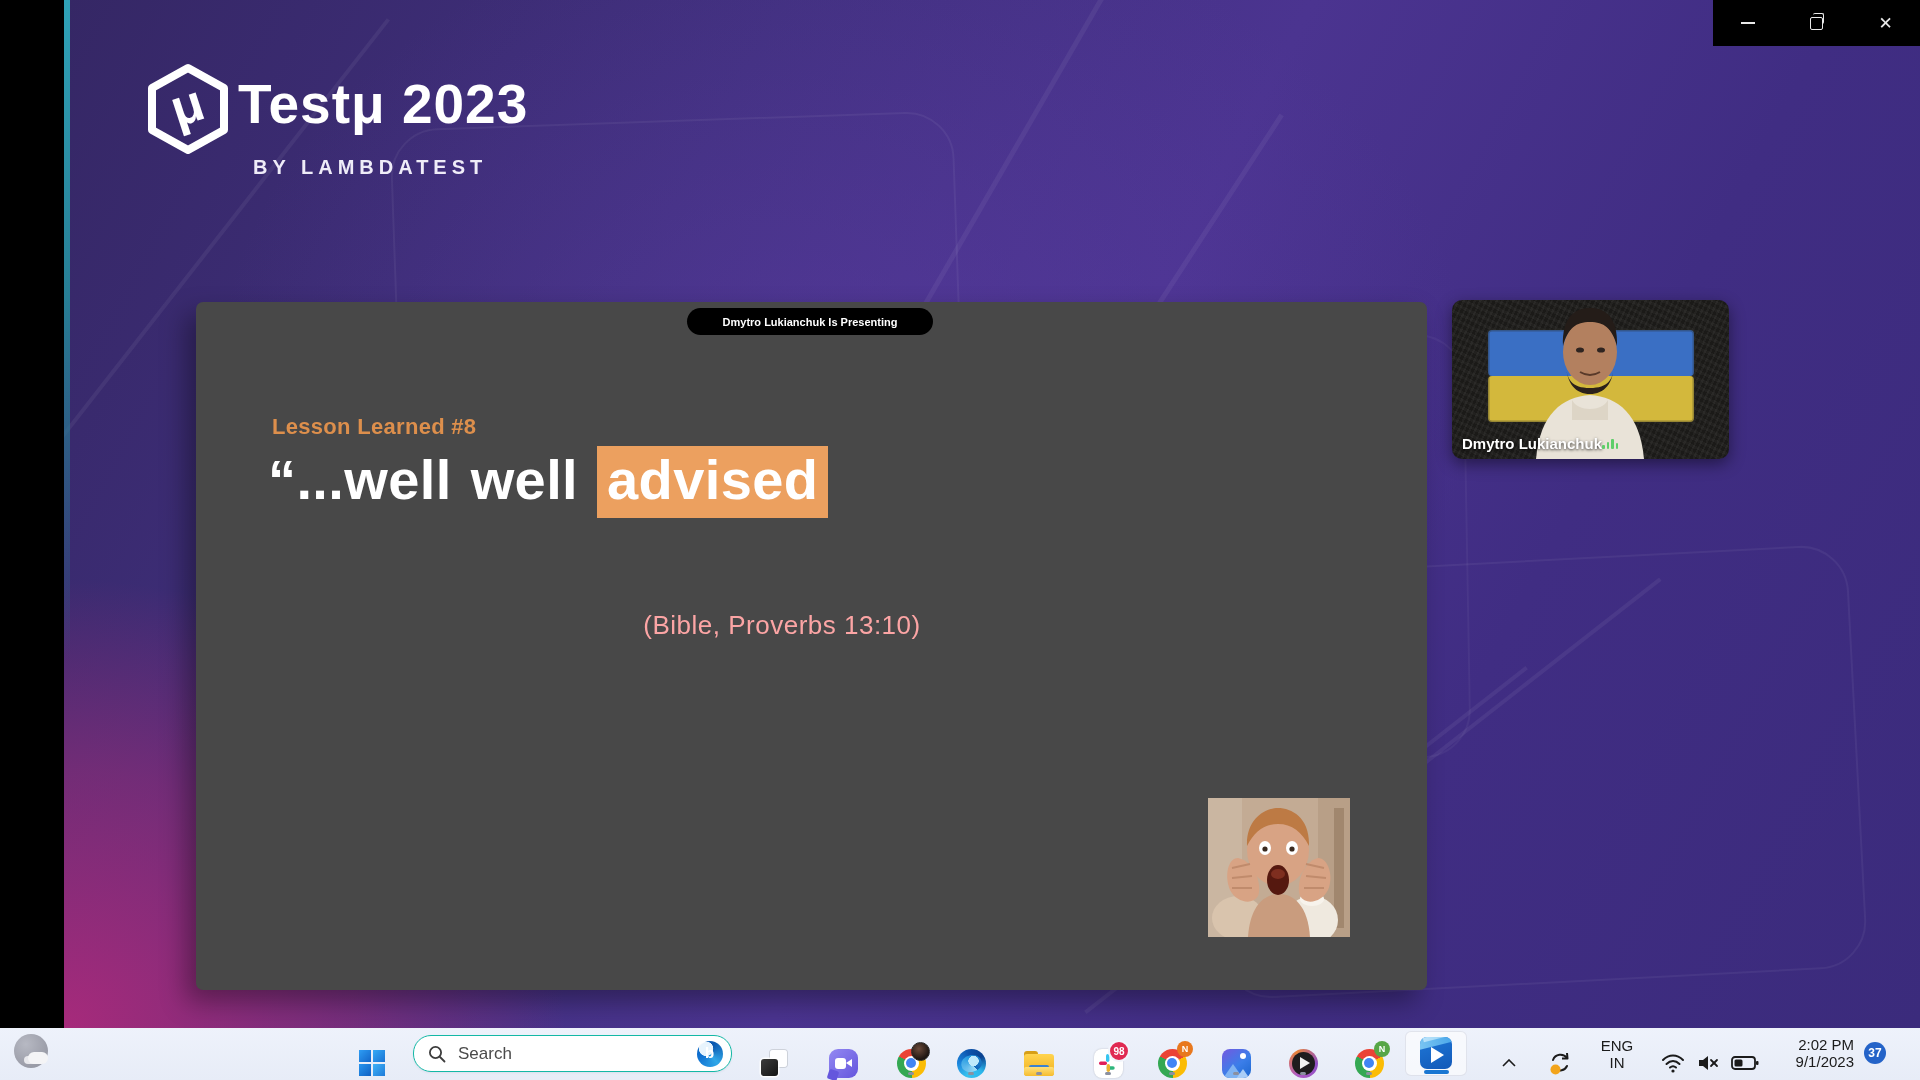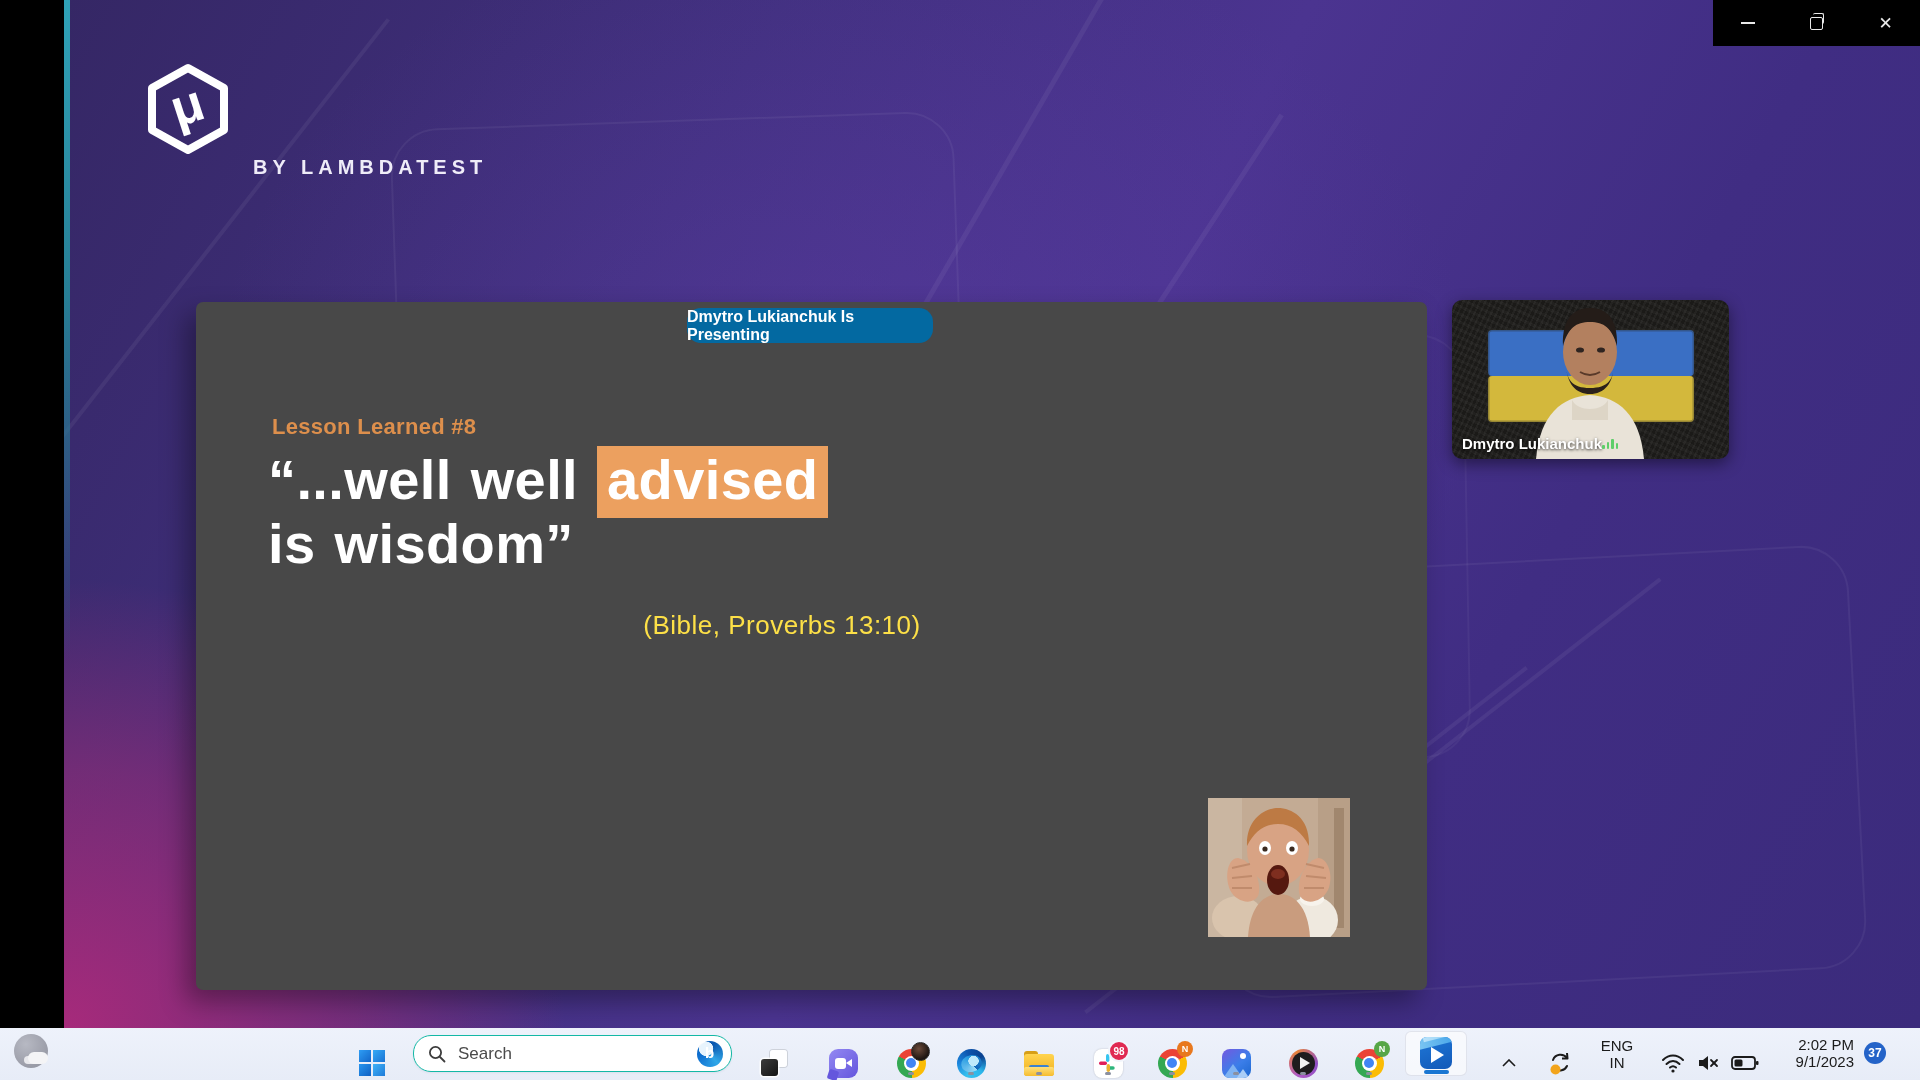--- a/index.html
+++ b/index.html
@@ -26,26 +26,26 @@
   
   #titlebar{left:1713px;top:0;width:207px;height:46px;background:#000;display:flex;align-items:center;justify-content:space-around;}
   .wc{color:#e9e9e9;width:46px;height:46px;display:flex;align-items:center;justify-content:center;font-size:17px;cursor:default;}
   #restore-box{width:11px;height:11px;border:1.5px solid #e9e9e9;border-radius:2px;position:relative;background:#000;}
   #restore-box:before{content:"";position:absolute;left:2px;top:-5px;width:10px;height:10px;border:1.5px solid #e9e9e9;border-left:none;border-bottom:none;border-radius:2px;}
   #min-glyph{width:14px;height:2px;background:#e9e9e9;}
 
   
   #slide{left:196px;top:302px;width:1231px;height:688px;background:#484848;border-radius:7px;
          box-shadow:-10px 12px 26px rgba(0,0,0,.35);}
-  #presenting-badge{left:491px;top:6px;width:246px;height:35px;background:#0369a1;border-radius:14px;
-    color:#fff;font-size:16px;font-weight:bold;display:flex;align-items:center;justify-content:center;}
+  #presenting-badge{left:491px;top:6px;width:246px;height:27px;background:#000000;border-radius:14px;
+    color:#fff;font-size:11px;font-weight:bold;display:flex;align-items:center;justify-content:center;}
   #lesson-label{left:76px;top:112px;color:#dd8f4c;font-size:22px;font-weight:bold;letter-spacing:.3px;}
   #quote{left:72px;top:146px;color:#fff;font-size:56px;font-weight:bold;line-height:64px;letter-spacing:.4px;word-spacing:3px;width:900px;}
   #quote .hl{background:#eca05f;padding:2px 10px 7px 10px;}
-  #citation{left:400px;top:308px;width:372px;text-align:center;color:#fde047;font-size:26px;letter-spacing:.5px;}
+  #citation{left:400px;top:308px;width:372px;text-align:center;color:#fca5a5;font-size:26px;letter-spacing:.5px;}
   #kid-img{left:1012px;top:496px;width:142px;height:139px;overflow:hidden;}
 
   
   #video-tile{left:1452px;top:300px;width:277px;height:159px;border-radius:10px;overflow:hidden;
     background:
       repeating-linear-gradient(115deg, rgba(255,255,255,.04) 0 2px, rgba(0,0,0,0) 2px 5px),
       repeating-linear-gradient(25deg, rgba(255,255,255,.03) 0 3px, rgba(0,0,0,0) 3px 7px),
       #1b1a18;
     box-shadow:0 5px 16px rgba(0,0,0,.45);}
   #participant-name{left:10px;bottom:7px;color:#fff;font-size:15px;font-weight:bold;
@@ -90,39 +90,39 @@
   <div class="abs deco-line" style="left:1350px;top:460px;width:4px;height:620px;transform:rotate(52deg);"></div>
   <div class="abs deco-line" style="left:1240px;top:560px;width:4px;height:560px;transform:rotate(52deg);"></div>
 </div>
 <div id="teal-strip" class="abs"></div>
 
 <div class="abs" style="left:118px;top:55px;width:520px;height:130px;">
   <svg class="abs" style="left:28px;top:8px;" width="84" height="92" viewBox="0 0 84 92">
     <polygon points="42,5 78,25 78,67 42,87 6,67 6,25" fill="none" stroke="#ffffff" stroke-width="8" stroke-linejoin="round"></polygon>
     <text x="42" y="60" font-size="52" font-weight="bold" fill="#ffffff" text-anchor="middle" transform="rotate(-18 42 46)" font-family="Liberation Sans,sans-serif">μ</text>
   </svg>
+  <div id="logo-title" class="abs" style="left:120px;top:17px;">Testμ 2023</div>
   <div id="logo-sub" class="abs" style="left:135px;top:101px;">BY LAMBDATEST</div>
 </div>
 
 <div id="titlebar" class="abs">
   <div class="wc">
       <span id="min-glyph"></span>
     </div>
   <div class="wc">
       <span id="restore-box"></span>
     </div>
   <div class="wc">✕</div>
 </div>
 
 <div id="slide" class="abs">
   <div id="presenting-badge" class="abs">Dmytro Lukianchuk Is Presenting</div>
   <div id="lesson-label" class="abs">Lesson Learned #8</div>
   <div id="quote" class="abs">
     <span>“...well well </span><span class="hl">advised</span><br>
-    <span>is wisdom”</span>
   </div>
   <div id="citation" class="abs">(Bible, Proverbs 13:10)</div>
 
   <div id="kid-img" class="abs">
     <svg width="142" height="139" viewBox="0 0 142 139">
       <rect width="142" height="139" fill="#c3ab94"></rect>
       <rect x="0" y="0" width="34" height="139" fill="#cdbaa6" opacity=".7"></rect>
       <rect x="110" y="0" width="32" height="139" fill="#b49a82" opacity=".7"></rect>
       <rect x="126" y="10" width="10" height="120" fill="#8a6f55" opacity=".5"></rect>
       <ellipse cx="30" cy="120" rx="26" ry="22" fill="#d9c4ad"></ellipse>

